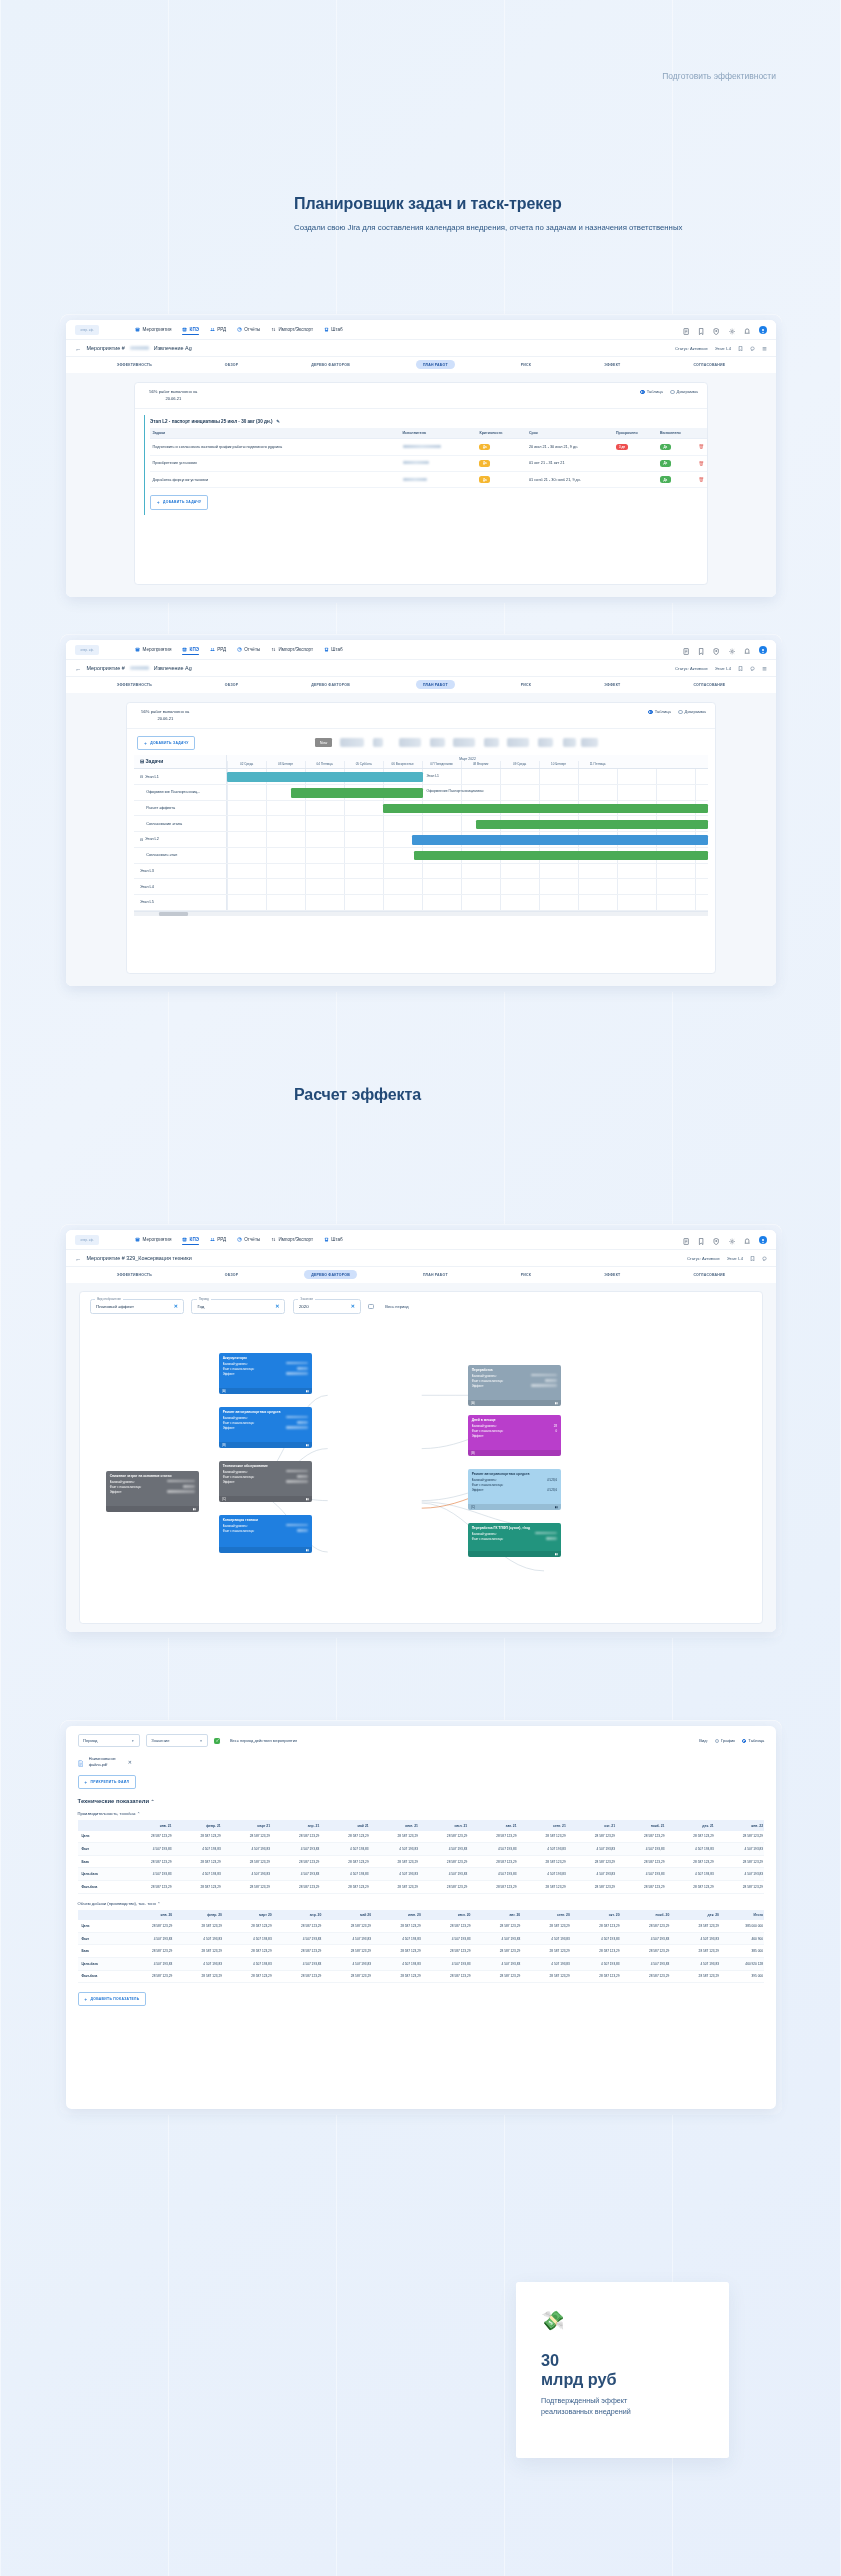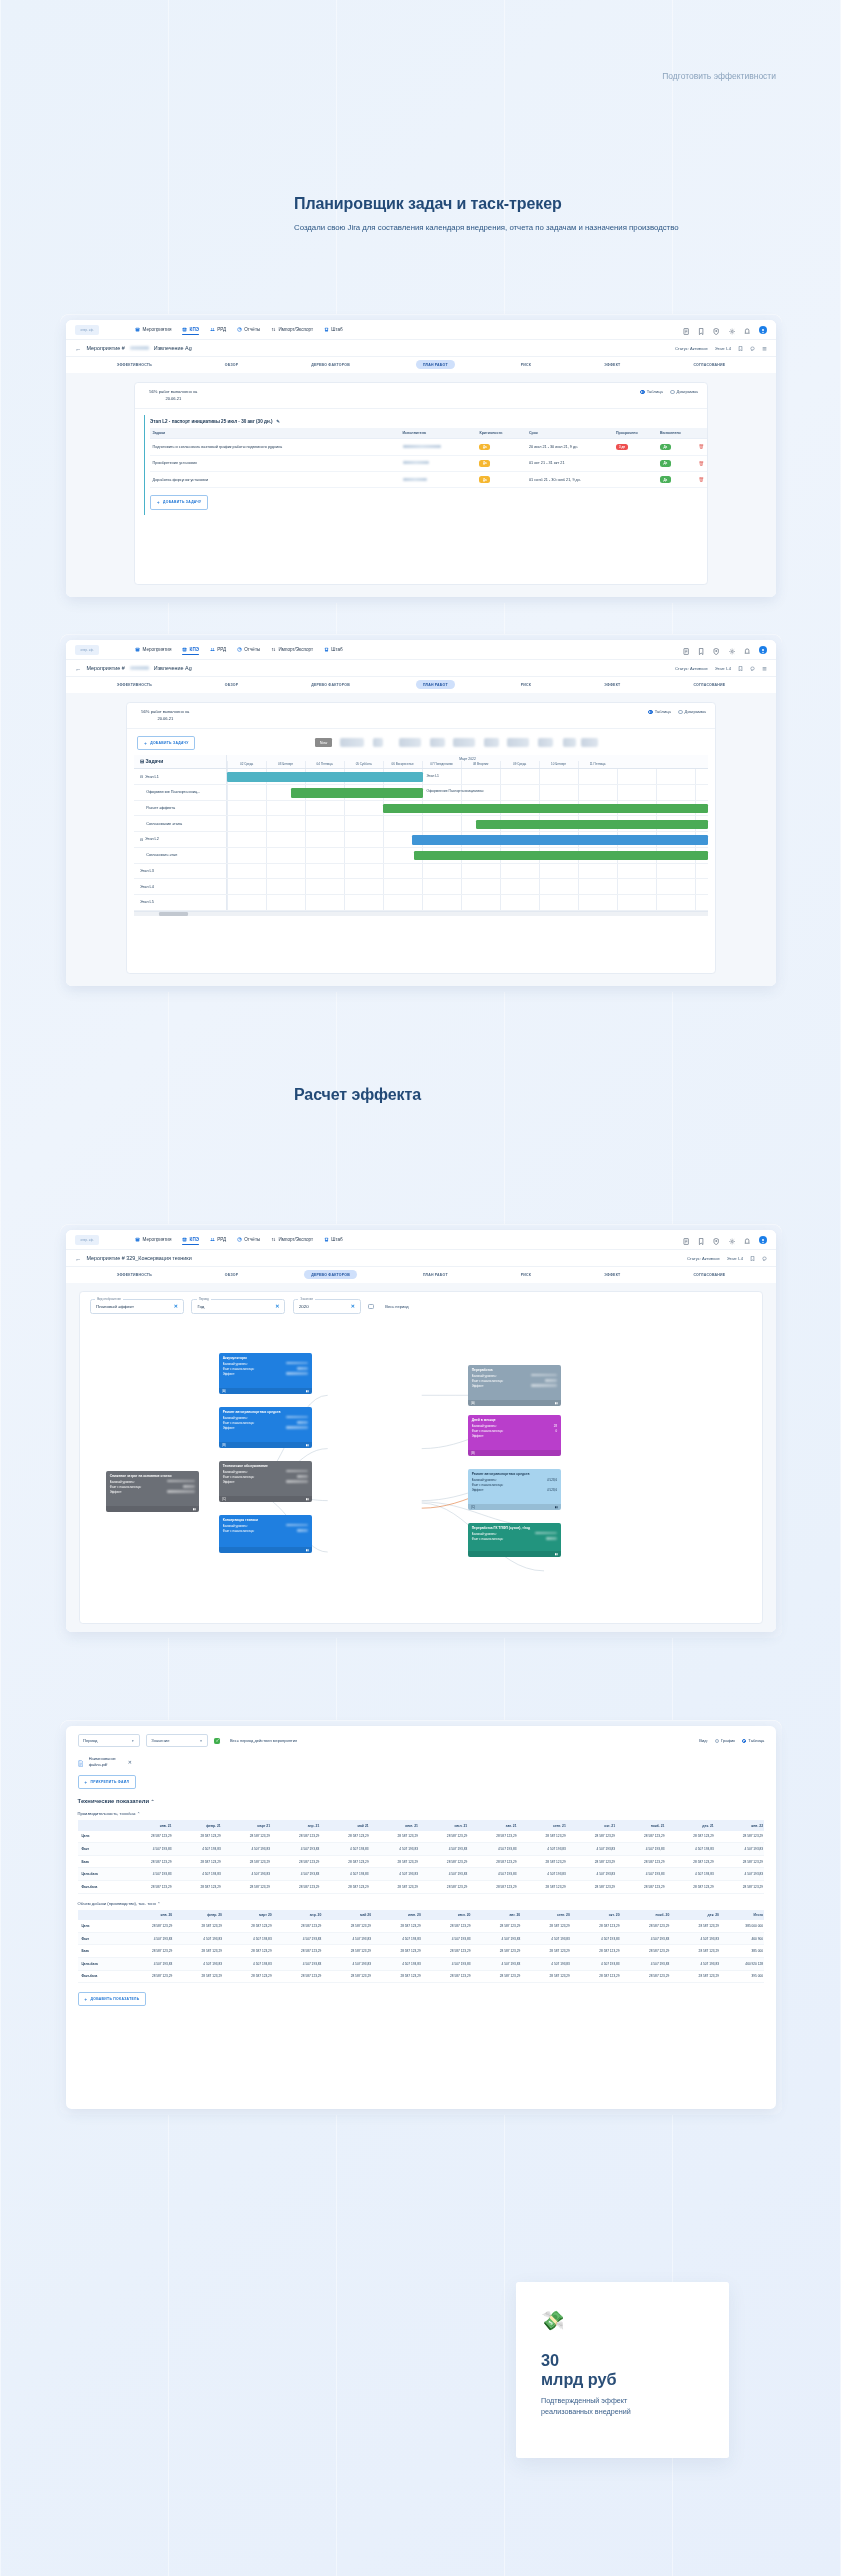--- a/index.html
+++ b/index.html
@@ -195,21 +195,21 @@
 
 <div class="vgrid"></div>
 
 <div class="hero">
   <div class="kicker">Подготовить
 эффективности</div>
 </div>
 
 <div class="sec" style="top:195px;">
   <h2>Планировщик задач и таск-трекер</h2>
-  <p>Создали свою Jira для составления календаря внедрения, отчета по задачам и назначения производство</p>
+  <p>Создали свою Jira для составления календаря внедрения, отчета по задачам и назначения ответственных</p>
 </div>
 
 <div class="shot" id="s1" style="left:60px; top:314px; width:722px; height:289px;">
   <div class="shotInner">
     <div class="nav">
       <div class="logo">опер. эф.</div>
       <div class="navitems">
         <div class="navitem">
             <span class="ni"><svg width="5" height="5" viewBox="0 0 16 16">
                 <rect x="2" y="2" width="12" height="12" rx="2" fill="#2f7fe0"></rect>

